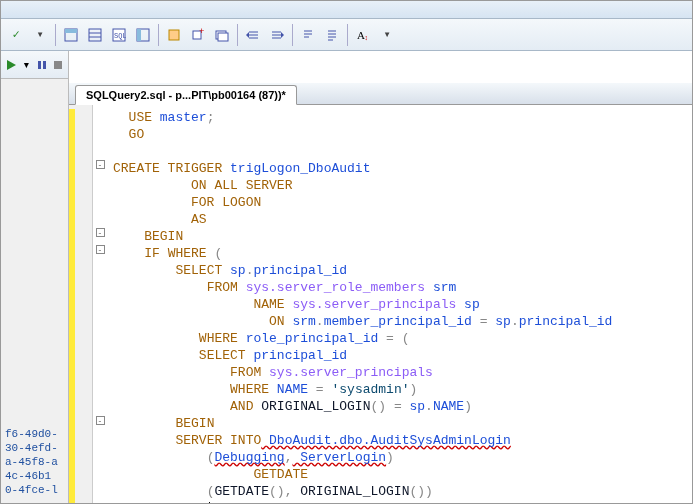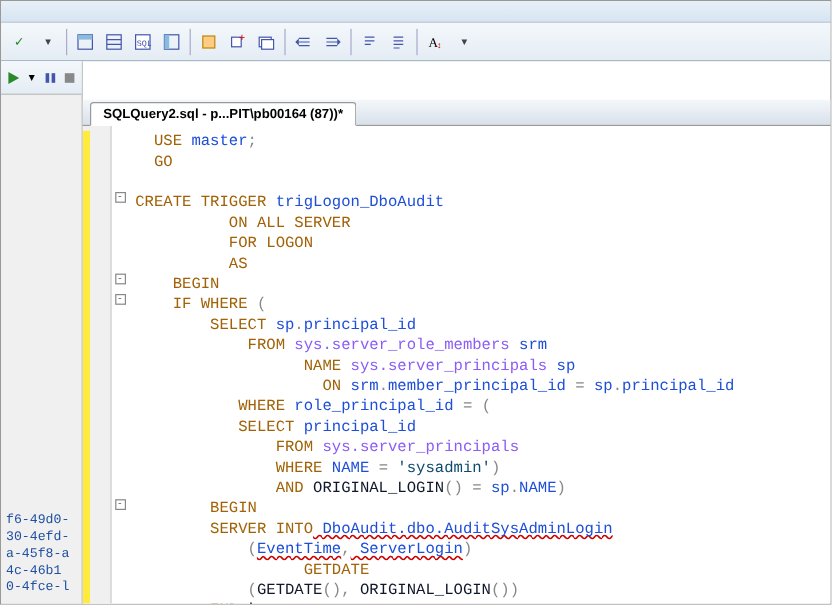--- a/index.html
+++ b/index.html
@@ -322,21 +322,21 @@
             <span class="kw">FROM</span><span class="sys"> sys.server_role_members</span><span class="txt"> srm</span>
                   <span class="kw">NAME</span><span class="sys"> sys.server_principals</span><span class="txt"> sp</span>
                     <span class="kw">ON</span><span class="txt"> srm</span><span class="punct">.</span><span class="txt">member_principal_id </span><span class="punct">=</span><span class="txt"> sp</span><span class="punct">.</span><span class="txt">principal_id</span>
            <span class="kw">WHERE</span><span class="txt"> role_principal_id </span><span class="punct">=</span><span class="punct"> (</span>
            <span class="kw">SELECT</span><span class="txt"> principal_id</span>
                <span class="kw">FROM</span><span class="sys"> sys.server_principals</span>
                <span class="kw">WHERE</span><span class="txt"> NAME </span><span class="punct">=</span><span class="str"> 'sysadmin'</span><span class="punct">)</span>
                <span class="kw">AND</span><span class="fn"> ORIGINAL_LOGIN</span><span class="punct">()</span><span class="punct"> =</span><span class="txt"> sp</span><span class="punct">.</span><span class="txt">NAME</span><span class="punct">)</span>
         <span class="kw">BEGIN</span>
         <span class="kw">SERVER</span><span class="kw"> INTO</span><span class="txt underline"> DboAudit.dbo.AuditSysAdminLogin</span>
-            <span class="punct">(</span><span class="txt underline">EventTime</span><span class="punct">,</span><span class="txt underline"> ServerLogin</span><span class="punct">)</span>
+            <span class="punct">(</span><span class="txt underline">Debugging</span><span class="punct">,</span><span class="txt underline"> ServerLogin</span><span class="punct">)</span>
                   <span class="kw">GETDATE</span>
             <span class="punct">(</span><span class="fn">GETDATE</span><span class="punct">(),</span><span class="fn"> ORIGINAL_LOGIN</span><span class="punct">())</span>
         <span class="kw">END</span><span class="punct">;</span><span class="caret"></span>
     <span class="kw">END</span><span class="punct">;</span>
   
 </div>
       </div>
     </div>
   </div>
 </div>

